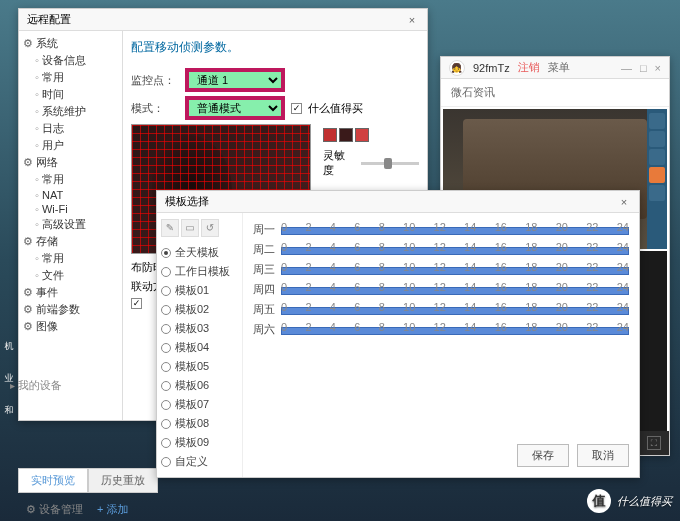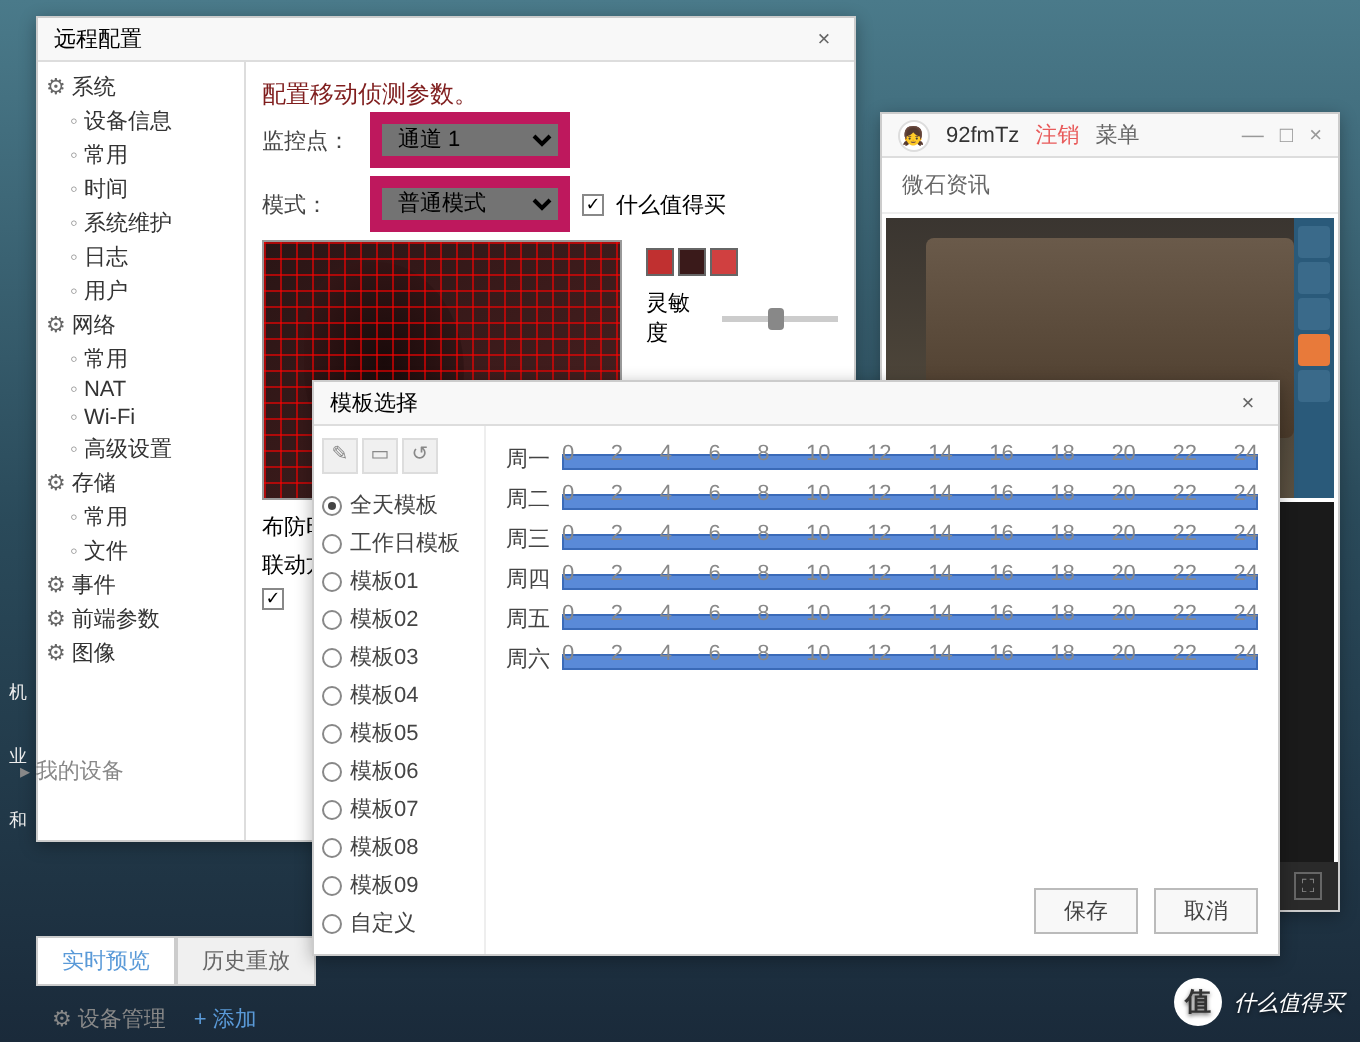--- a/index.html
+++ b/index.html
@@ -12,24 +12,24 @@
 .config-body{display:flex;height:calc(100% - 22px)}
 .tree{width:104px;border-right:1px solid #ddd;padding:4px 2px;overflow-y:auto;background:#fff}
 .tree ul{list-style:none;padding-left:12px}
 .tree>ul{padding-left:2px}
 .tree li{padding:1px 0;color:#333;white-space:nowrap}
 .tree .node::before{content:"▾ ";color:#666}
 .tree .leaf::before{content:"◦ ";color:#999}
 .tree .gear::before{content:"⚙ ";color:#666}
 .tree .sel{color:#1a6bb8}
 .config-main{flex:1;padding:8px;overflow:hidden}
-.config-heading{color:#7f1d1d;font-size:12px;margin-bottom:0}
+.config-heading{color:#0369a1;font-size:12px;margin-bottom:12px}
 .form-row{display:flex;align-items:center;margin-bottom:4px;gap:6px}
 .form-label{width:48px;color:#444}
-select{border:6px solid #be185d;padding:1px 4px;font-size:11px;background:#737373}
+select{border:4px solid #be185d;padding:1px 4px;font-size:11px;background:#86efac}
 .sel-wide{width:100px}
 .preview{width:180px;height:130px;background:linear-gradient(135deg,#2a1515,#4a2020);position:relative;border:1px solid #999}
 .grid-overlay{position:absolute;inset:0;background-image:linear-gradient(to right,rgba(255,0,0,.6) 1px,transparent 1px),linear-gradient(to bottom,rgba(255,0,0,.6) 1px,transparent 1px);background-size:8px 8px}
 .preview-blob{position:absolute;left:20px;top:10px;width:80px;height:100px;background:radial-gradient(ellipse,#1a0a0a,#3a1a1a);border-radius:40% 60% 50% 50%}
 .color-boxes{display:flex;gap:2px;margin-top:4px}
 .cbox{width:14px;height:14px;border:1px solid #666}
 .cbox.r{background:#c03030}.cbox.b{background:#3a1a1a}.cbox.r2{background:#d04040}
 .sens-row{display:flex;align-items:center;gap:6px;margin-top:6px}
 .slider{width:60px;height:3px;background:#ccc;position:relative}
 .slider::after{content:"";position:absolute;left:40%;top:-4px;width:8px;height:11px;background:#888;border-radius:2px}

